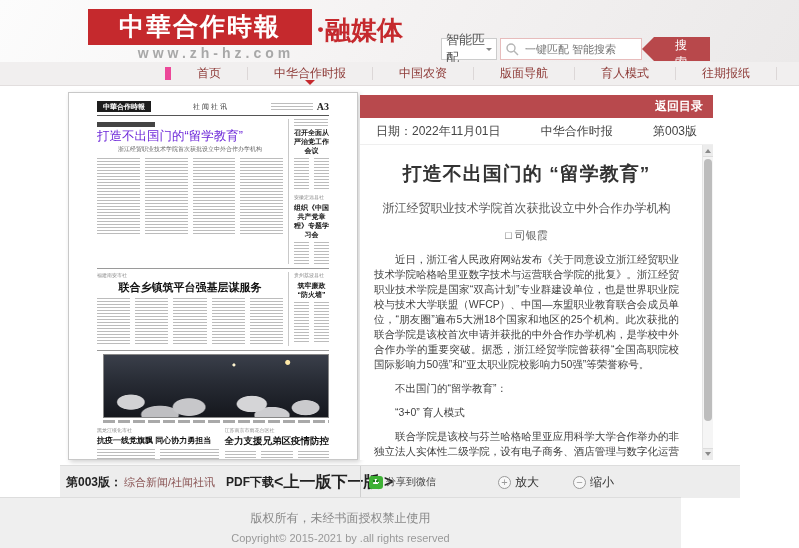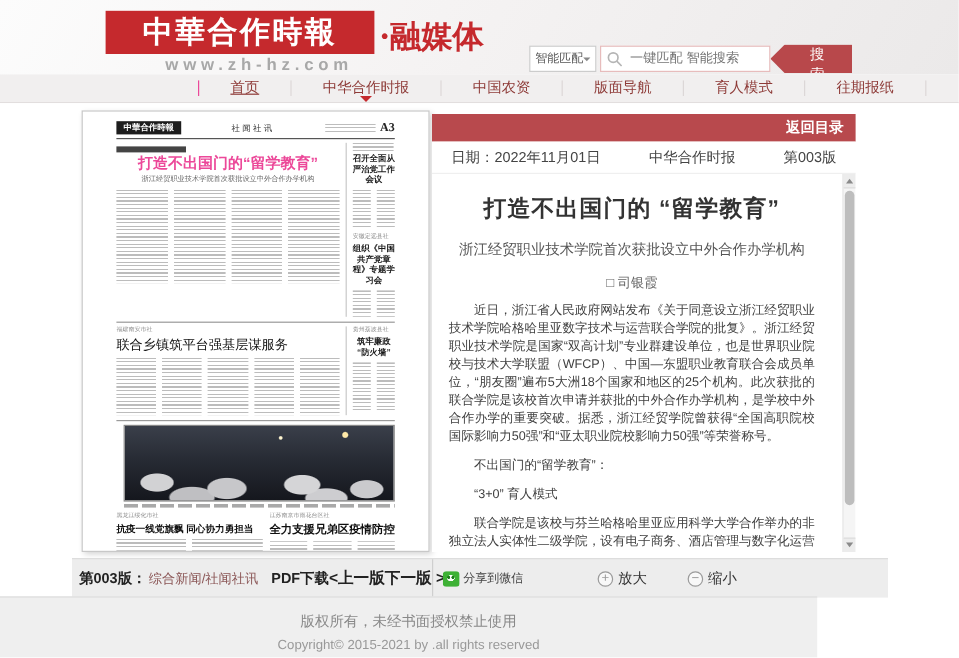--- a/index.html
+++ b/index.html
@@ -29,21 +29,21 @@
   .website {
     position:absolute; left:118px; top:45px; width:196px; text-align:center;
     color:#a8a8a8; font-size:14px; font-weight:bold; letter-spacing:4px;
   }
   .search-wrap {
     position:absolute; top:37px; right:89px; height:24px;
     display:flex; align-items:center;
   }
   .match-select {
     width:56px; height:22px; border:1px solid #ccc; background:#fff;
-    font-size:10px; color:#555; display:flex; align-items:center;
+    font-size:13px; color:#555; display:flex; align-items:center;
     justify-content:space-between; padding:0 4px; cursor:pointer;
   }
   .sel-arrow { width:0; height:0; border:3px solid transparent; border-top-color:#888; margin-top:3px; }
   .search-input-wrap { position:relative; margin-left:3px; }
   .search-input {
     width:142px; height:22px; border:1px solid #e7bcbc; background:#fff;
     font-size:11px; color:#333; padding:0 4px 0 24px; outline:none;
   }
   .mag { position:absolute; left:5px; top:4px; }
   .search-btn {
@@ -55,21 +55,21 @@
   .navbar {
     position:absolute; top:62px; left:0; width:799px; height:24px;
     background:#f1efef; border-bottom:1px solid #e2dede;
     display:flex; align-items:center; padding-left:165px;
   }
   .nav-item {
     position:relative; padding:0 26px; font-size:12px; color:#8e3b38;
     height:13px; line-height:13px; border-right:1px solid #dcd7d7;
     cursor:pointer; white-space:nowrap;
   }
-  .nav-item:first-child { border-left:1px solid #ec4899;text-decoration:underline; }
+  .nav-item:first-child { border-left:6px solid #ec4899; }
   .nav-item.active::after {
     content:""; position:absolute; left:50%; margin-left:-5px; bottom:-10px;
     border:5px solid transparent; border-top:5px solid #c5292d;
   }
   
   .main { position:absolute; top:86px; left:0; width:799px; height:379px; background:#fff; }
   
   .thumb {
     position:absolute; left:68px; top:6px; width:290px; height:368px;
     background:#fff; border:1px solid #c8c8c8; box-shadow:2px 2px 5px rgba(0,0,0,.18);
@@ -84,27 +84,27 @@
     background:repeating-linear-gradient(#bdbdbd 0,#bdbdbd 1px,transparent 1px,transparent 3px); }
   .mast-page { font-size:10px; font-weight:bold; color:#222; font-family:"Liberation Serif",serif; }
   .fakecol { flex:1;
     background:repeating-linear-gradient(#bcbcbc 0,#bcbcbc 1px,transparent 1px,transparent 3px); }
   .cols { display:flex; gap:5px; }
   .lbl { font-size:5px; color:#8a8a8a; line-height:7px; white-space:nowrap; overflow:hidden;}
   .tagline { width:58px; height:5px; background:#444; margin:3px 0 2px; }
   .t-row { display:flex; margin-top:3px; }
   .t-left { width:186px; }
   .t-right { flex:1; border-left:1px solid #c9c9c9; margin-left:5px; padding-left:5px; }
-  .headline1 { font-size:12.5px; font-weight:bold; color:#ec4899; text-align:center;
+  .headline1 { font-size:12.5px; font-weight:normal; color:#6d28d9; text-align:left;
                line-height:15px; margin:2px 0 1px; white-space:nowrap; }
   .subhead1 { font-size:6px; color:#666; text-align:center; margin-bottom:4px; white-space:nowrap; overflow:hidden;}
   .sm-title { font-size:7px; font-weight:bold; color:#1a1a1a; text-align:center;
               line-height:9px; margin:2px 0 3px; }
   .sec { border-top:1px solid #9a9a9a; margin-top:4px; padding-top:3px; }
-  .midhead { font-size:11px; font-weight:normal; color:#101010; margin:1px 0 3px; white-space:nowrap;}
+  .midhead { font-size:11px; font-weight:bold; color:#101010; text-align:center; margin:1px 0 3px; white-space:nowrap;}
   .smallhead { font-size:7.5px; font-weight:bold; color:#101010; margin:1px 0 3px; white-space:nowrap;}
   .photo { height:64px; border:1px solid #888;
     background:
       radial-gradient(circle 3px at 82% 12%, #ffe9a8 0 2px, transparent 3px),
       radial-gradient(circle 2px at 58% 16%, #fff5d0 0 1px, transparent 2px),
       radial-gradient(ellipse 22px 12px at 12% 76%, #d2d2d4 0 60%, transparent 66%),
       radial-gradient(ellipse 26px 14px at 38% 84%, #c7c7ca 0 60%, transparent 66%),
       radial-gradient(ellipse 24px 13px at 66% 79%, #d5d5d7 0 60%, transparent 66%),
       radial-gradient(ellipse 22px 12px at 90% 85%, #cacacd 0 60%, transparent 66%),
       radial-gradient(ellipse 30px 14px at 25% 96%, #bfbfc2 0 60%, transparent 66%),
@@ -154,21 +154,21 @@
   }
   .tb-left { display:flex; align-items:center; width:300px; padding:0 6px; height:100%; }
   .tb-page { font-weight:bold; color:#222; font-size:12px; white-space:nowrap;}
   .tb-section { color:#8a5555; margin-left:2px; white-space:nowrap; cursor:pointer;}
   .pdf-ic {
     width:10px; height:12px; margin:0 3px 0 8px; position:relative;
     background:linear-gradient(135deg,#fff 0 2px,#e2372b 2px 100%);
     border-radius:1px;
   }
   .tb-pdf { font-weight:bold; color:#222; font-size:12px; cursor:pointer; white-space:nowrap;}
-  .tb-nav { margin-left:auto; display:flex; gap:0; font-weight:bold; color:#222; font-size:13px; white-space:nowrap;}
+  .tb-nav { margin-left:auto; display:flex; gap:0; font-weight:bold; color:#222; font-size:16px; white-space:nowrap;}
   .tb-nav span { cursor:pointer; }
   .tb-right { flex:1; height:100%; border-left:1px solid #cfcfcf;
               display:flex; align-items:center; padding-left:8px; }
   .wechat-ic {
     width:14px; height:13px; border-radius:3px; background:#3eb135; margin-right:3px;
     position:relative; cursor:pointer;
     background-image:
       radial-gradient(circle 1px at 35% 40%, #1c7d18 0 1px, transparent 1.5px),
       radial-gradient(circle 1px at 60% 40%, #1c7d18 0 1px, transparent 1.5px),
       radial-gradient(ellipse 5px 4px at 48% 45%, #fff 0 60%, transparent 65%);

